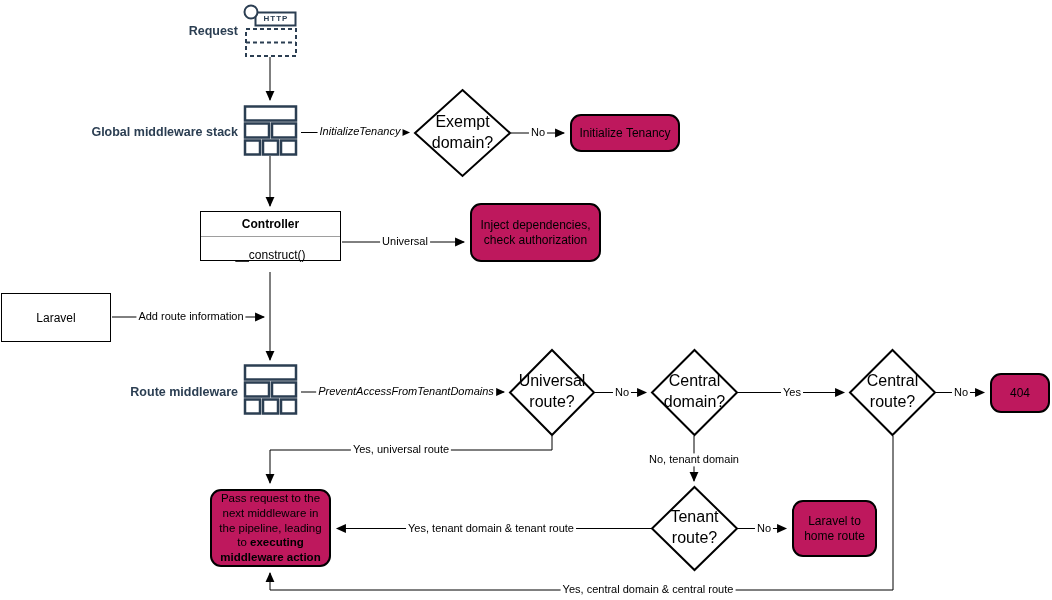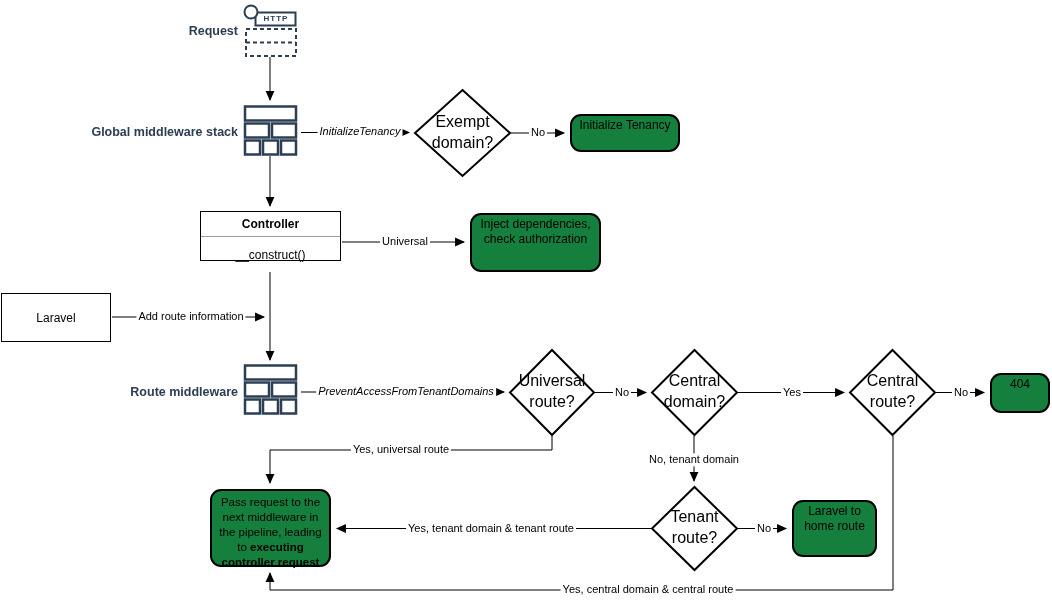--- a/index.html
+++ b/index.html
@@ -23,22 +23,22 @@
   
   .http-label{
     position:absolute;left:258px;top:14px;width:36px;
     text-align:center;font-size:8px;letter-spacing:1px;
     color:#2b3e52;font-weight:bold;
   }
 
   
   .node-round{
     position:absolute;box-sizing:border-box;
-    border:2.5px solid #000;border-radius:11px;background:#15803d;
-    display:flex;align-items:flex-start;justify-content:center;
+    border:2.5px solid #000;border-radius:11px;background:#be185d;
+    display:flex;align-items:center;justify-content:center;
     text-align:center;font-size:12px;line-height:1.25;
     padding:2px 4px;
   }
   
   .node-rect{
     position:absolute;box-sizing:border-box;
     border:1px solid #000;background:#fff;
     display:flex;align-items:center;justify-content:center;
     text-align:center;font-size:12px;
   }
@@ -145,38 +145,38 @@
 
   <div class="node-round" style="left:570px;top:114px;width:110px;height:38px;">
     <span>Initialize Tenancy</span>
   </div>
 
   <div class="uml" style="left:200px;top:211px;width:141px;height:50px;">
     <div class="uml-title">Controller</div>
     <div class="uml-body">__construct()</div>
   </div>
 
-  <div class="node-round" style="left:470px;top:213px;width:131px;height:59px;">
+  <div class="node-round" style="left:470px;top:203px;width:131px;height:59px;">
     <span>Inject dependencies, check authorization</span>
   </div>
 
   <div class="node-rect" style="left:1px;top:293px;width:110px;height:49px;">
     <span>Laravel</span>
   </div>
 
   <div class="node-round" style="left:990px;top:373px;width:60px;height:40px;">
     <span>404</span>
   </div>
 
   <div class="node-round" style="left:792px;top:500px;width:85px;height:57px;">
     <span>Laravel to home route</span>
   </div>
 
   <div class="node-round pass-box" style="left:210px;top:489px;width:121px;height:78px;">
-    <span><span>Pass request to the next middleware in the pipeline, leading to </span><b>executing controller request</b></span>
+    <span><span>Pass request to the next middleware in the pipeline, leading to </span><b>executing middleware action</b></span>
   </div>
 
   <div class="dia-label" style="left:432px;top:113px;width:61px;height:40px;">Exempt domain?</div>
   <div class="dia-label" style="left:521px;top:372px;width:62px;height:40px;">Universal route?</div>
   <div class="dia-label" style="left:664px;top:372px;width:61px;height:40px;">Central domain?</div>
   <div class="dia-label" style="left:862px;top:372px;width:61px;height:40px;">Central route?</div>
   <div class="dia-label" style="left:664px;top:508px;width:61px;height:40px;">Tenant route?</div>
 
   <div class="edge-label it" style="left:360px;top:132px;">InitializeTenancy</div>
   <div class="edge-label" style="left:538px;top:132.5px;">No</div>

